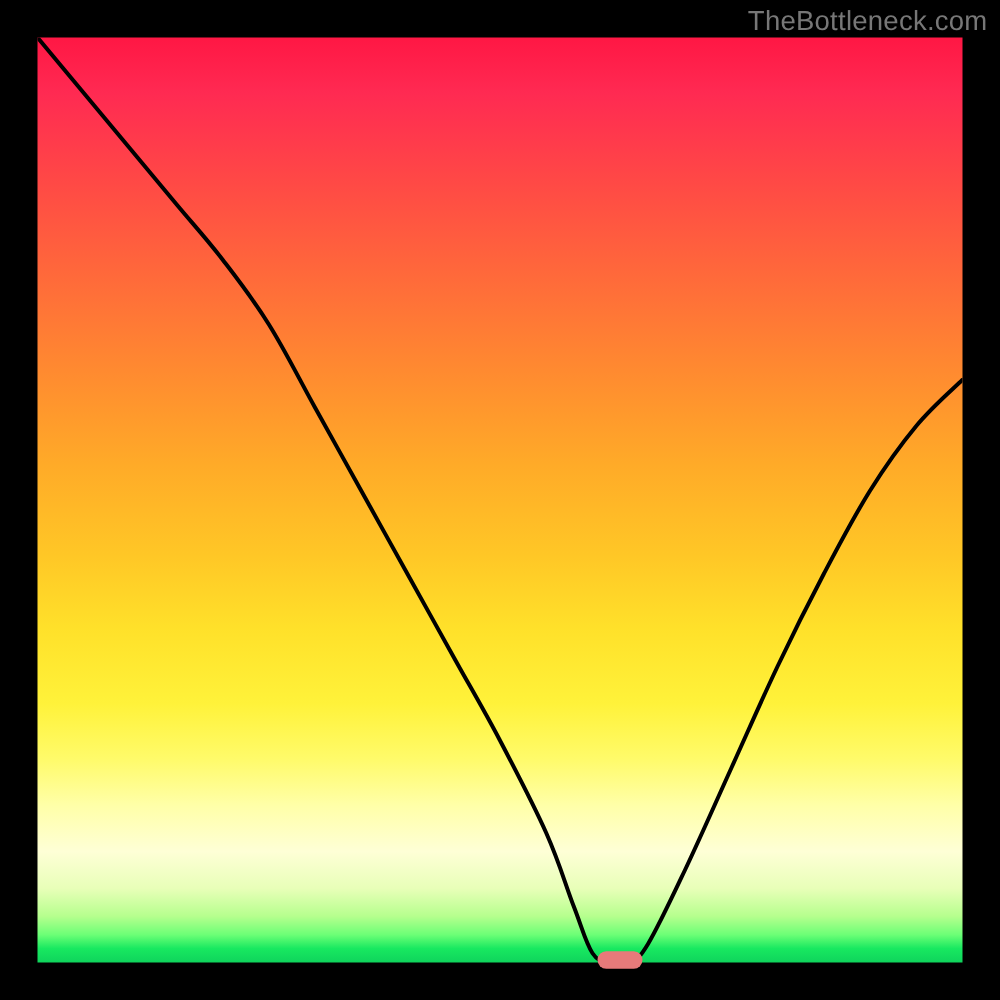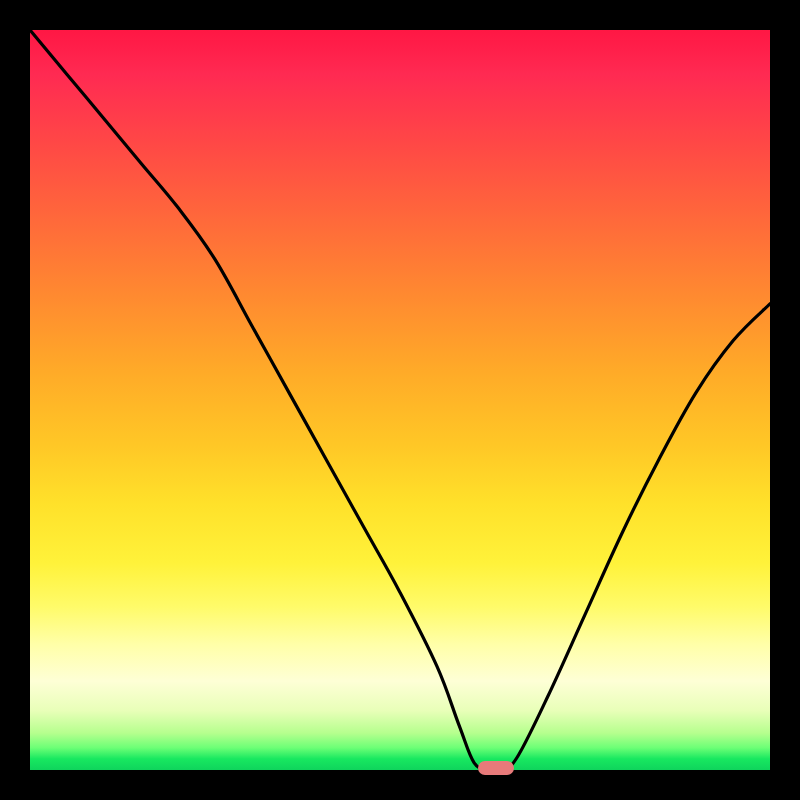--- a/index.html
+++ b/index.html
@@ -69,20 +69,21 @@
     height: 14px;
     background: #e77a7a;
     border-radius: 7px;
   }
 </style>
 </head>
 <body>
 
 <div class="frame">
 
+  <div class="attribution">TheBottleneck.com</div>
 
   <div class="plot-area">
 
     <svg class="curve" viewBox="0 0 740 740" preserveAspectRatio="none">
       <path fill="none" stroke="#000" stroke-width="3.2" stroke-linecap="round" stroke-linejoin="round" d="M 0.0 0.0 C 6.7 8.0, 23.7 28.4, 37.0 44.4 C 50.3 60.4, 60.7 72.8, 74.0 88.8 C 87.3 104.8, 97.7 117.2, 111.0 133.2 C 124.3 149.2, 134.7 160.3, 148.0 177.6 C 161.3 194.9, 171.7 208.1, 185.0 229.4 C 198.3 250.7, 208.7 272.0, 222.0 296.0 C 235.3 320.0, 245.7 338.6, 259.0 362.6 C 272.3 386.6, 282.7 405.2, 296.0 429.2 C 309.3 453.2, 319.7 471.8, 333.0 495.8 C 346.3 519.8, 356.7 537.1, 370.0 562.4 C 383.3 587.7, 396.3 612.4, 407.0 636.4 C 417.7 660.4, 422.5 678.3, 429.2 695.6 C 435.9 712.9, 438.7 724.6, 444.0 732.6 C 449.3 740.6, 453.5 738.7, 458.8 740.0 C 464.1 741.3, 468.3 742.7, 473.6 740.0 C 478.9 737.3, 480.4 738.5, 488.4 725.2 C 496.4 711.9, 506.0 691.3, 518.0 666.0 C 530.0 640.7, 541.7 613.9, 555.0 584.6 C 568.3 555.3, 578.7 531.2, 592.0 503.2 C 605.3 475.2, 615.7 454.5, 629.0 429.2 C 642.3 403.9, 652.7 383.9, 666.0 362.6 C 679.3 341.3, 689.7 326.8, 703.0 310.8 C 716.3 294.8, 733.3 280.5, 740.0 273.8"></path>
     </svg>
 
     <div class="marker" style="left:448.2px;top:731.0px;"></div>
 
   </div>

